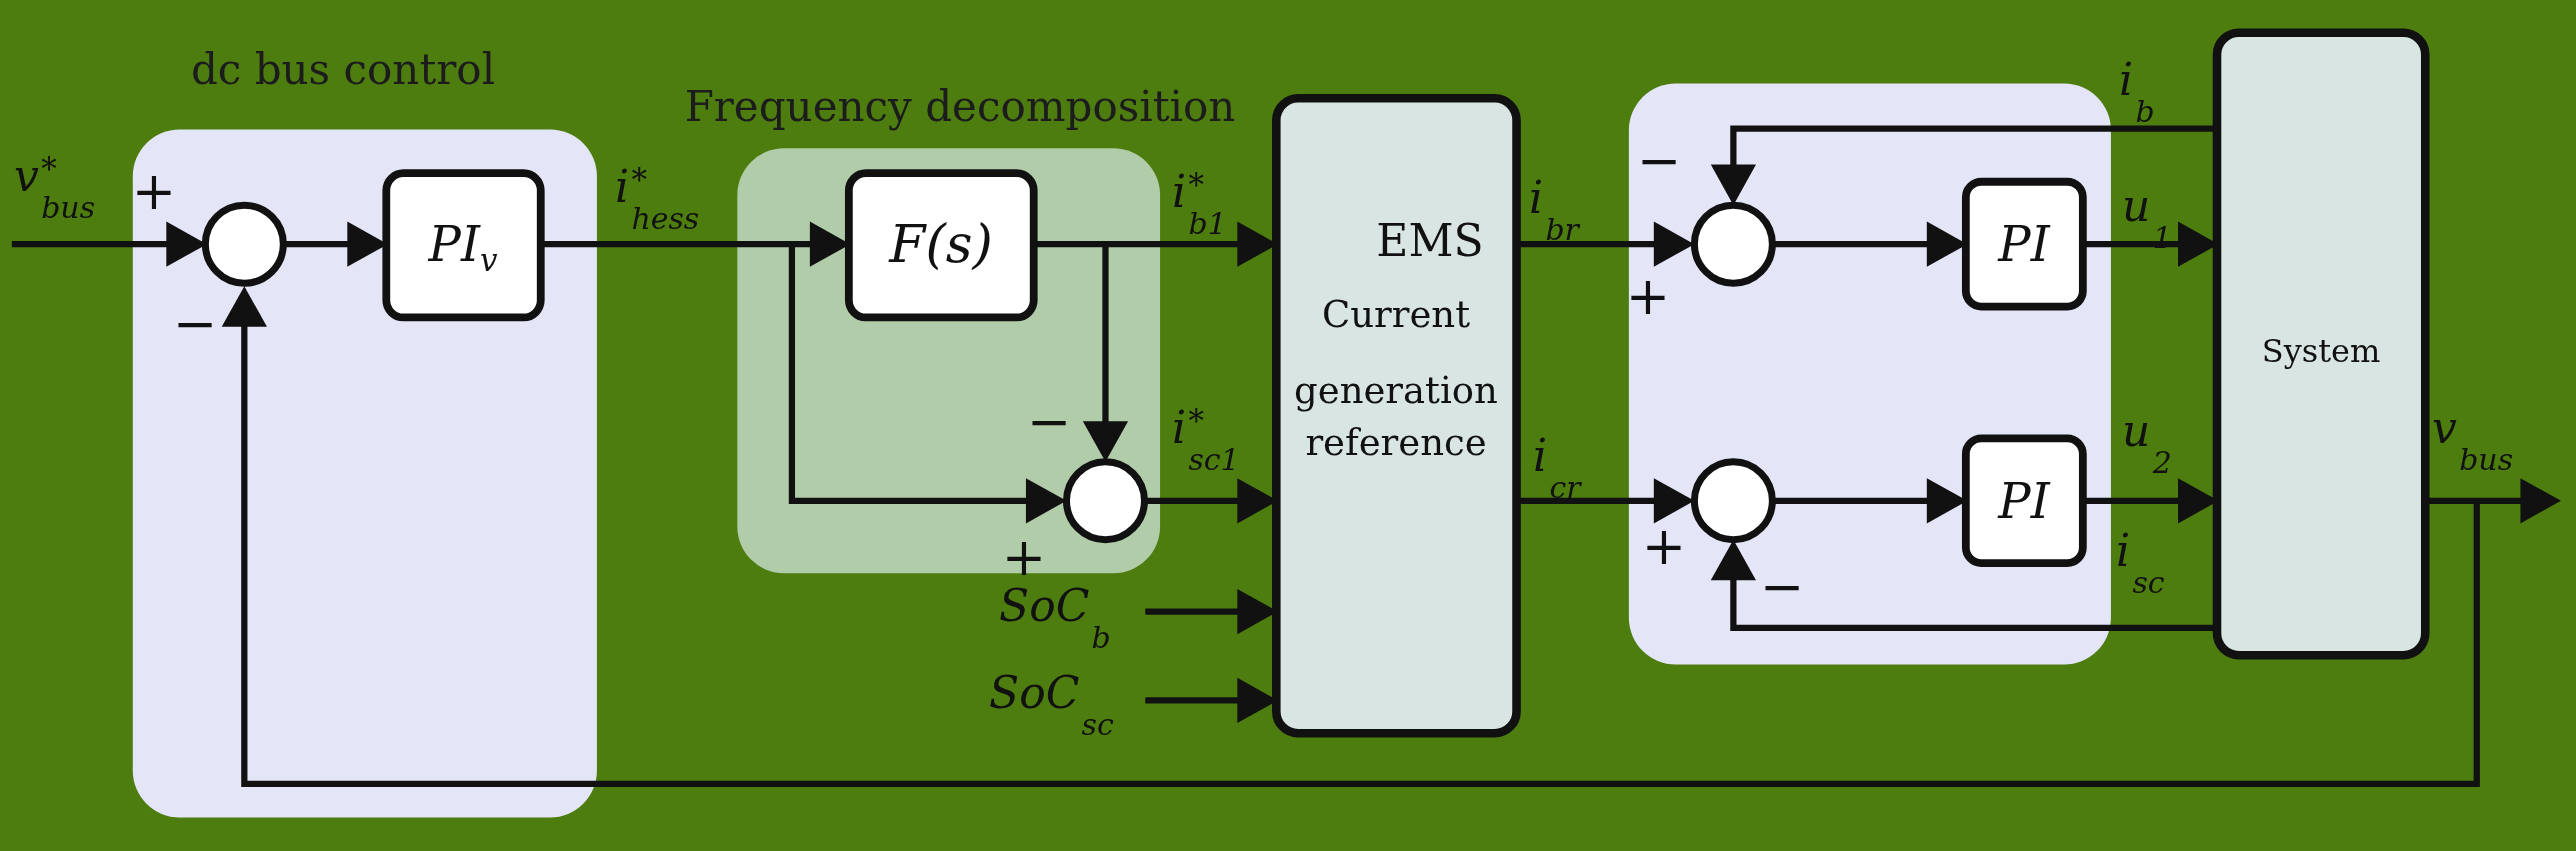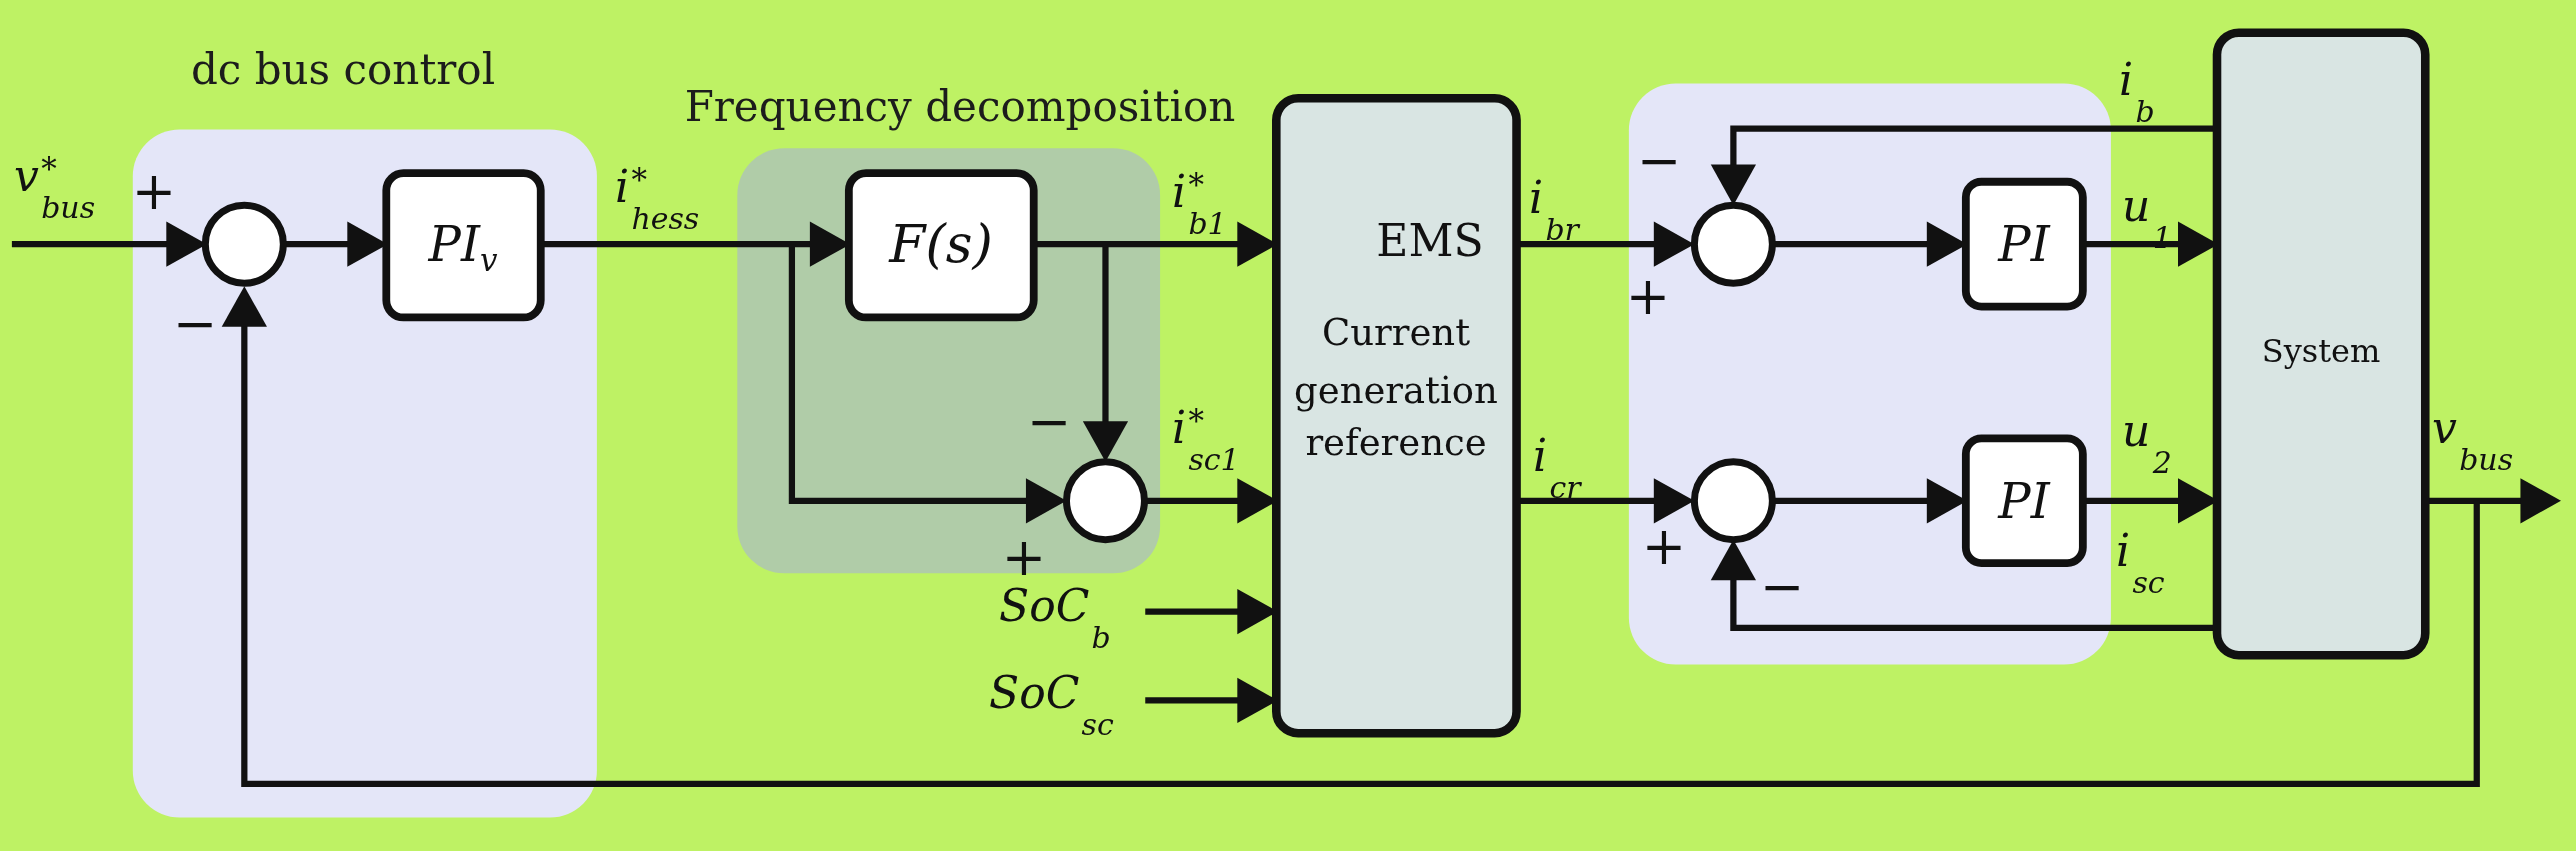--- a/index.html
+++ b/index.html
@@ -1,16 +1,16 @@
 <!DOCTYPE html>
 <html style="font-size:12.5px"><head>
 <meta charset="utf-8">
 <style>
   html,body{margin:0;padding:0;background:#ffffff;}
-  .canvas{position:relative;width:2576px;height:851px;background:#bef264;
+  .canvas{position:relative;width:2576px;height:851px;background:#4d7c0f;
           font-family:"DejaVu Serif",serif;color:#111;overflow:hidden;}
   svg.layer{position:absolute;left:0;top:0;}
   .lbl{position:absolute;white-space:nowrap;}
   .title{font-size:42px;color:#1c1c1c;transform:translate(-50%,-50%);}
   
   .mlabel{display:flex;align-items:flex-start;line-height:1;}
   .mlabel .base{font-style:italic;font-size:44px;line-height:1;}
   .mlabel .ss{display:flex;flex-direction:column;height:69px;margin-left:2.3px;}
   .mlabel .sup{font-size:31px;line-height:1;}
   .mlabel .sub{font-size:30px;line-height:1;margin-top:auto;font-style:italic;}
@@ -98,21 +98,21 @@
   <div class="lbl title" style="left:936px;top:106px;margin-left:24px;">Frequency decomposition</div>
 
   <div class="lbl blabel" style="left:463px;top:244px;">
     <span class="bbase">PI</span>
     <span class="bsub">v</span>
   </div>
   <div class="lbl blabel fs-size" style="left:941px;top:244px;">F(s)</div>
   <div class="lbl blabel" style="left:2024px;top:244px;">PI</div>
   <div class="lbl blabel" style="left:2024px;top:501px;">PI</div>
   <div class="lbl ems-title" style="left:1396px;top:240px;margin-left:34px;">EMS</div>
-  <div class="lbl ems-line" style="left:1396px;top:332px;text-align:right;">Current</div>
+  <div class="lbl ems-line" style="left:1396px;top:314px;text-align:right;">Current</div>
   <div class="lbl ems-line" style="left:1396px;top:390px;">generation</div>
   <div class="lbl ems-line" style="left:1396px;top:442px;">reference</div>
   <div class="lbl system-label" style="left:2321px;top:351px;">System</div>
 
   <div class="lbl mlabel" style="left:14px;top:154px;">
     <span class="base">v</span>
     <span class="ss">
         <span class="sup">*</span>
         <span class="sub">bus</span>
       </span>

